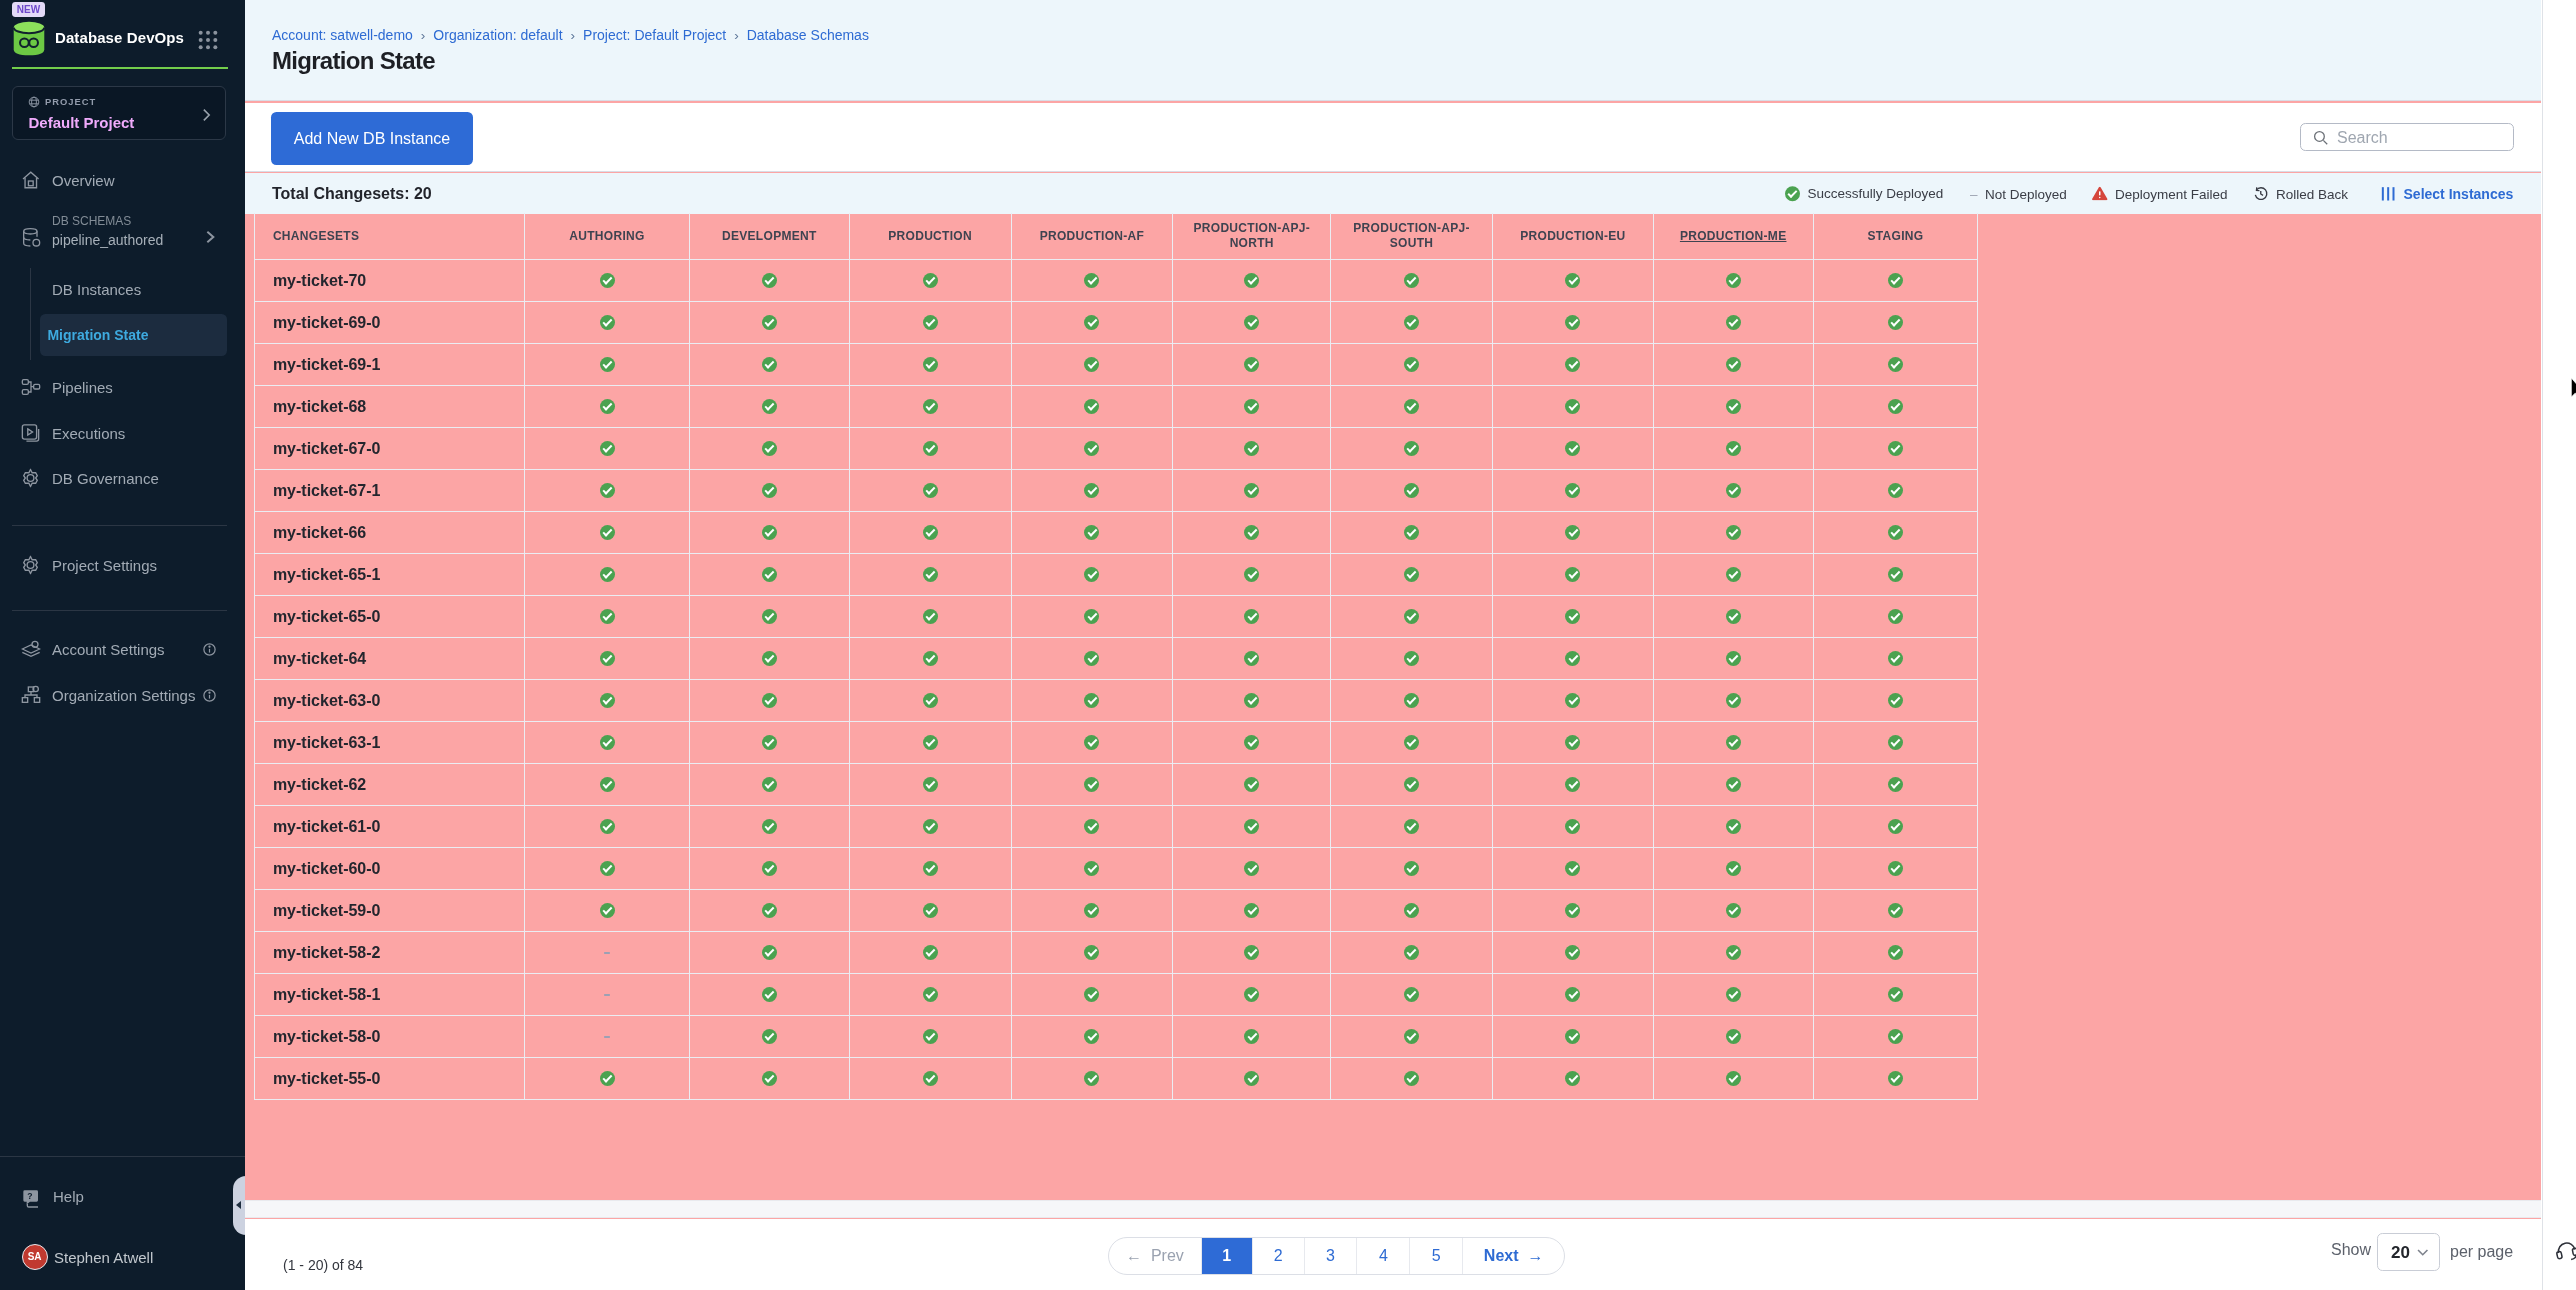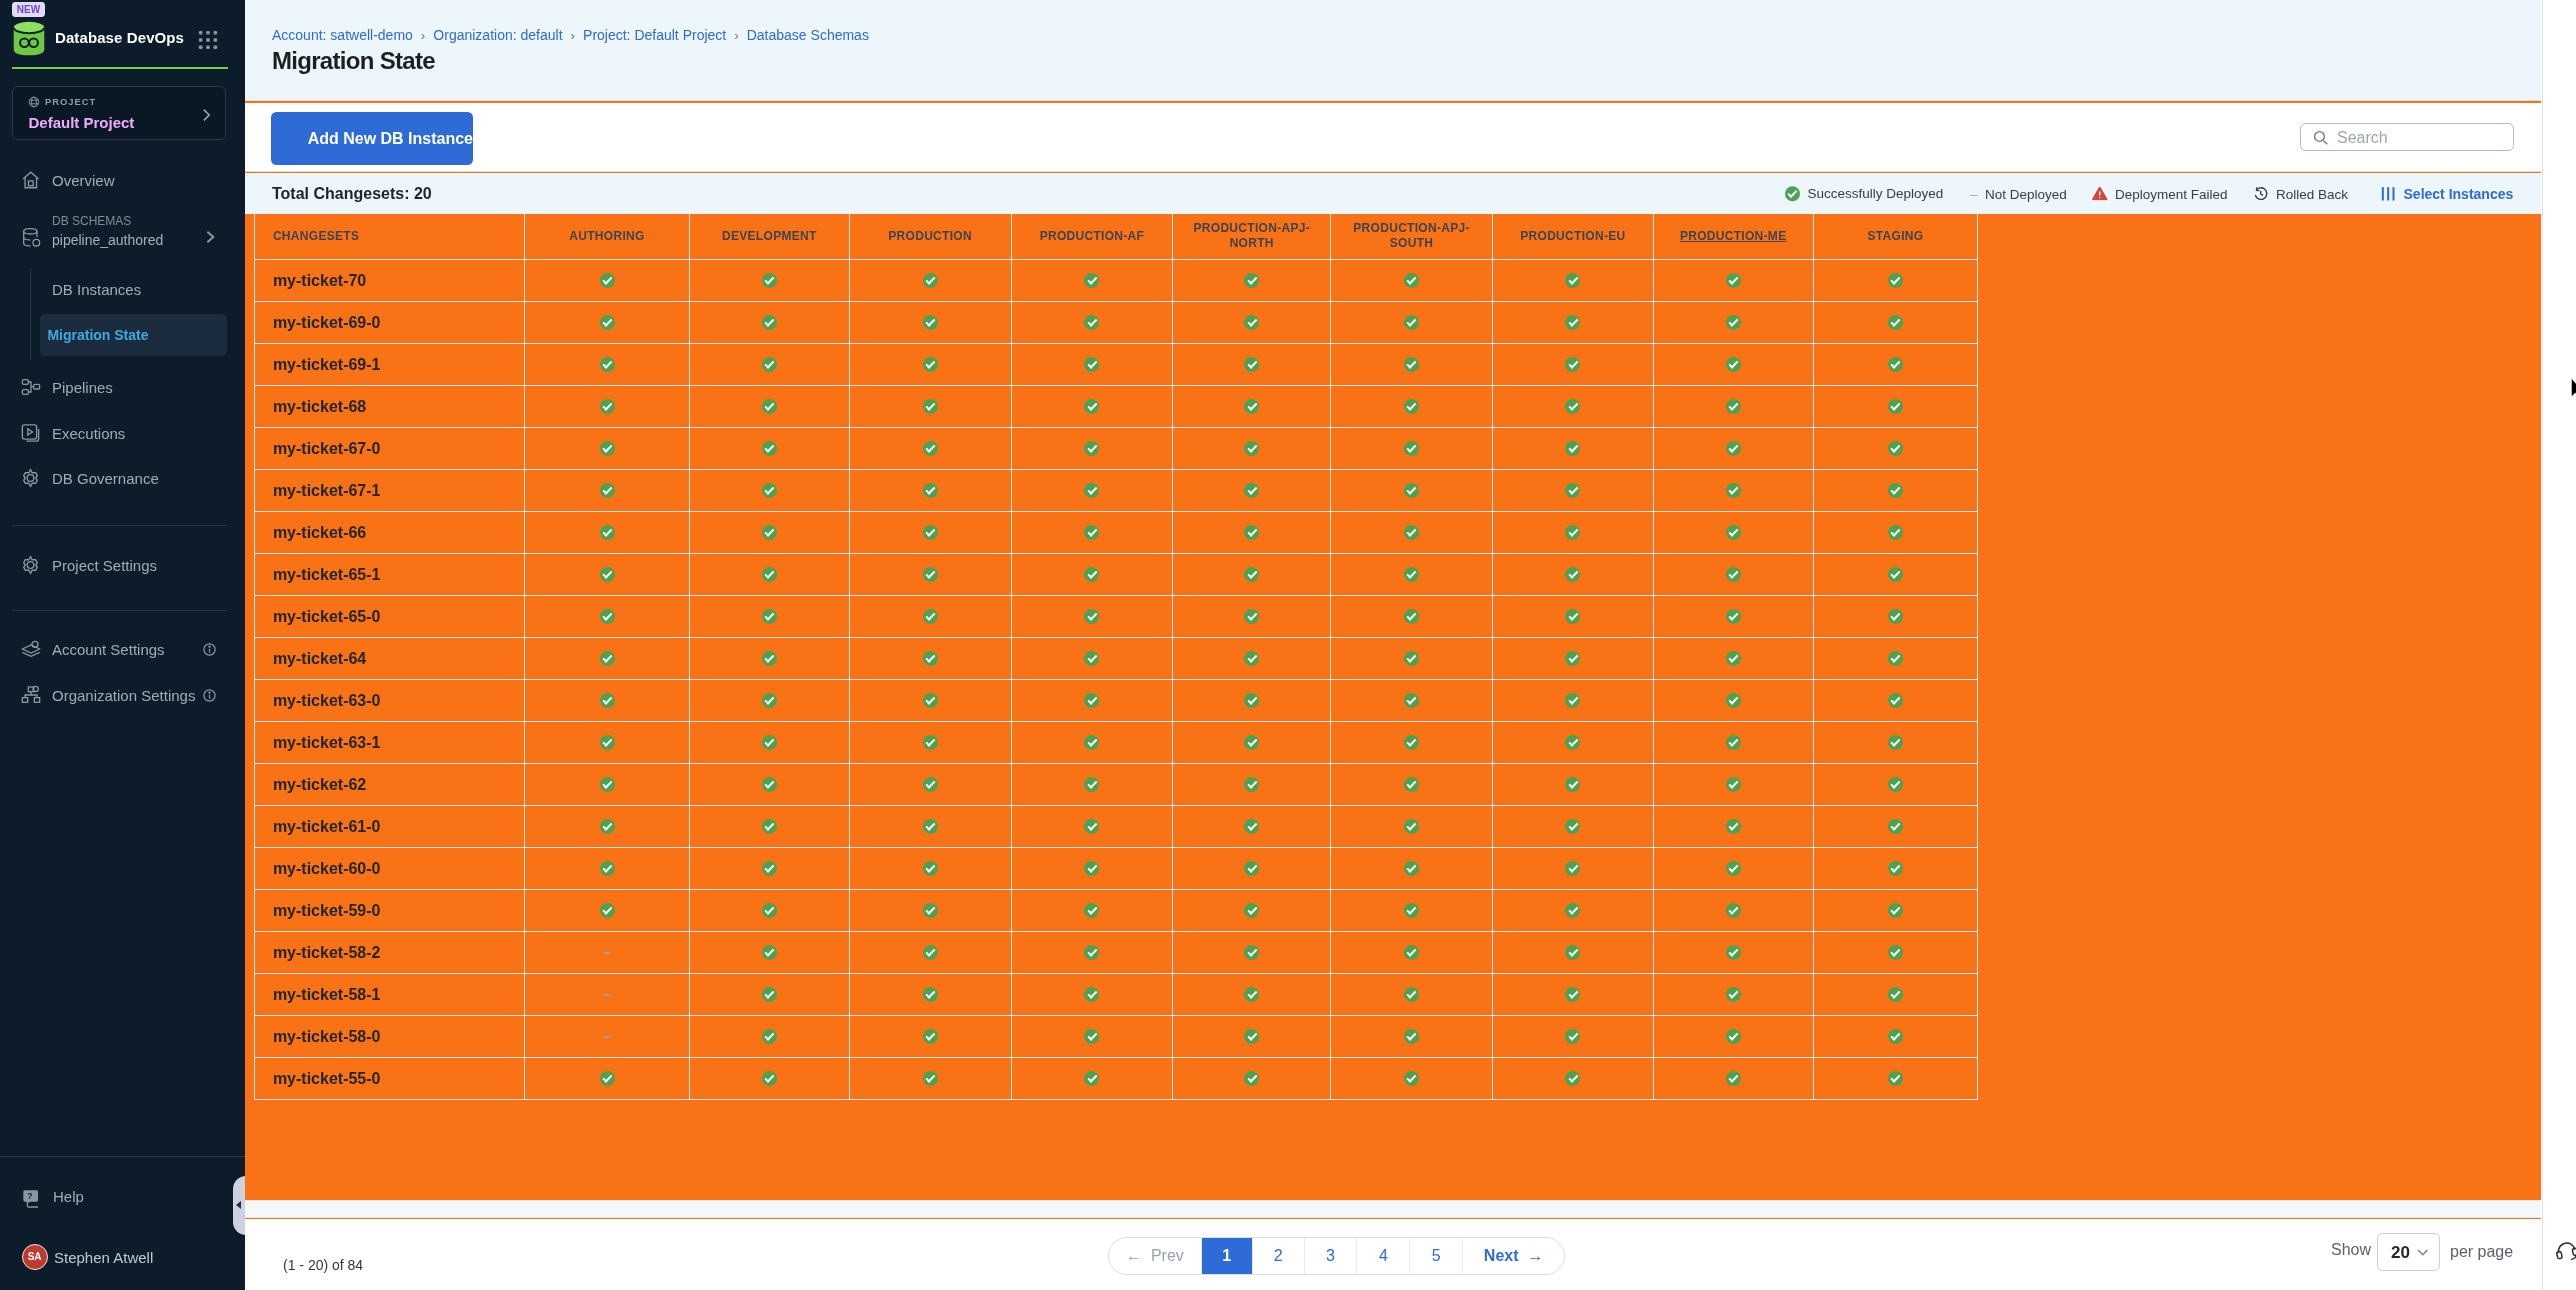--- a/index.html
+++ b/index.html
@@ -36,31 +36,31 @@
 #avatar { position:absolute; left:21.6px; top:1244px; width:26px; height:26px; border-radius:50%;
   background:#c13a30; border:1.3px solid #e8e9ee; color:#fff; font-size:10px; font-weight:bold;
   text-align:center; line-height:23px; }
 #uname { position:absolute; left:54px; top:1249px; color:#c2c8ce; font-size:15px; }
 #collapsehandle { position:absolute; left:233px; top:1176px; width:13px; height:59px;
   background:#ccd2e0; border-radius:30px 0 0 30px; }
 #collapsehandle:after { content:''; position:absolute; left:3.4px; top:25px; width:0; height:0;
   border-top:4px solid transparent; border-bottom:4px solid transparent; border-right:5.4px solid #1d2d3e; }
 
 
-#main { position:absolute; left:245px; top:0; width:2296px; height:1291px; background:#f97316; }
+#main { position:absolute; left:245px; top:0; width:2296px; height:1291px; background:#fca5a5; }
 #band1 { position:absolute; left:0; top:0; width:2296px; height:101px; background:#edf6fb;
   border-bottom:1.3px solid #d9dde6; }
 #crumbs { position:absolute; left:27px; top:27px; font-size:14px; color:#2e6bd3; }
 #crumbs .sep { color:#5d7799; padding:0 8px; font-size:13.5px; }
 #h1 { position:absolute; left:27px; top:47px; font-size:24px; font-weight:bold; color:#1d1f24; letter-spacing:-0.7px; }
 
 #band2 { position:absolute; left:0; top:103px; width:2296px; height:69px; background:#fff;
   border-bottom:1.3px solid #d9dde6; }
 #addbtn { position:absolute; left:26px; top:8.8px; width:202px; height:53px; background:#2e6bd6;
-  border-radius:5.4px; color:#fff; font-size:16px; font-weight:bold; text-align:right; line-height:53px; }
+  border-radius:5.4px; color:#fff; font-size:16px; font-weight:normal; text-align:center; line-height:53px; }
 #searchbox { position:absolute; left:2055px; top:19.6px; width:214px; height:28px; background:#fff;
   border:1.3px solid #b4bac6; border-radius:5.4px; }
 #searchbox .ph { position:absolute; left:36px; top:5.4px; font-size:16px; color:#9fa6b0; }
 
 #band3 { position:absolute; left:0; top:173px; width:2296px; height:41px; background:#edf6fb; }
 #total { position:absolute; left:27px; top:11.5px; font-size:16px; font-weight:bold; color:#22242b; }
 .leg { position:absolute; top:0; height:41px; font-size:13.5px; color:#3a3d46; }
 .leg .t { position:absolute; top:50%; transform:translateY(-50%); white-space:nowrap; }
 
 

